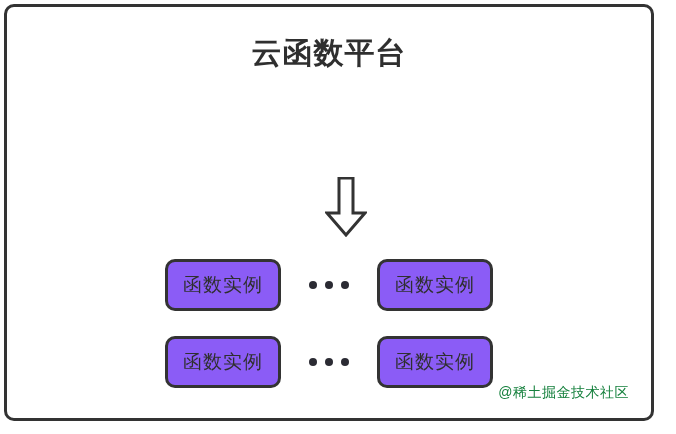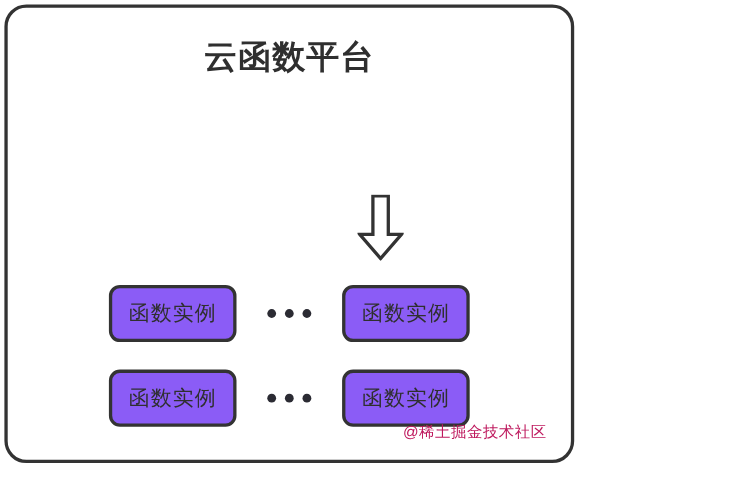--- a/index.html
+++ b/index.html
@@ -13,24 +13,24 @@
     position: relative;
     font-family: "Liberation Sans", "DejaVu Sans", sans-serif;
     overflow: hidden;
   }
 
   
   .platform-frame {
     position: absolute;
     left: 4px;
     top: 4px;
-    width: 518px;
+    width: 650px;
     height: 417px;
     border: 3px solid #333333;
-    border-radius: 20px;
+    border-radius: 10px;
     box-sizing: border-box;
     background: #ffffff;
   }
 
   
   .platform-title {
     position: absolute;
     left: 0;
     top: 26px;
     width: 100%;
@@ -116,21 +116,21 @@
     background: #2b2b33;
     display: block;
   }
 
   
   .watermark {
     position: absolute;
     right: 22px;
     bottom: 16px;
     font-size: 14px;
-    color: #be185d;
+    color: #15803d;
     letter-spacing: 0.5px;
     user-select: none;
   }
 </style>
 </head>
 <body>
 
 <div class="platform-frame">
 
   <div class="platform-title">云函数平台</div>

